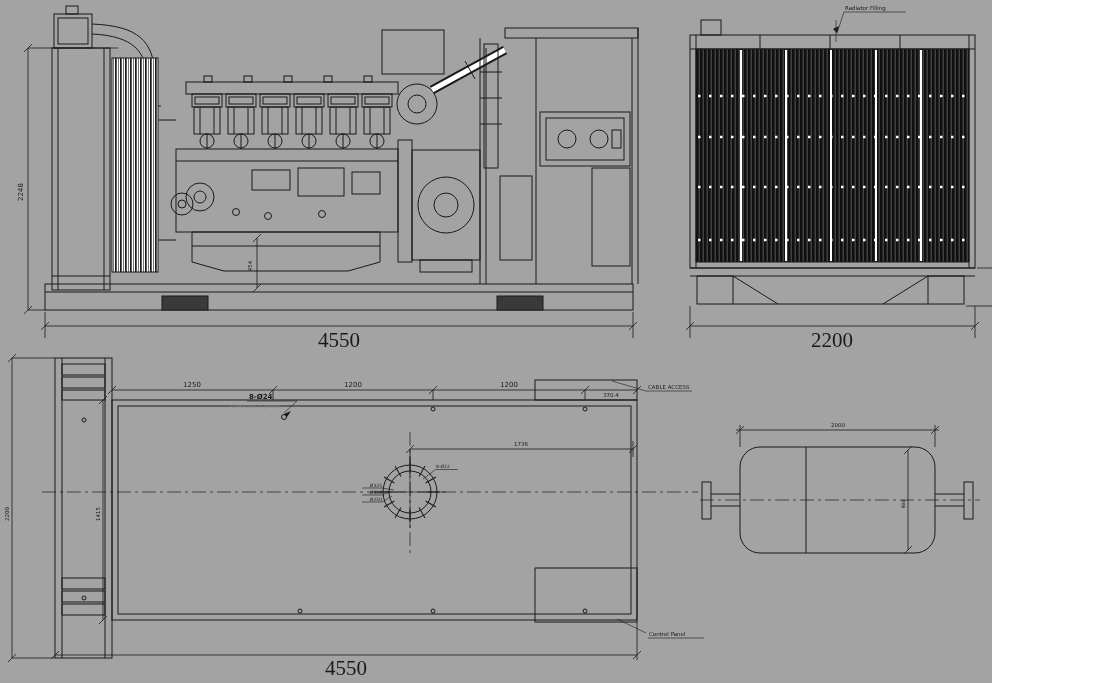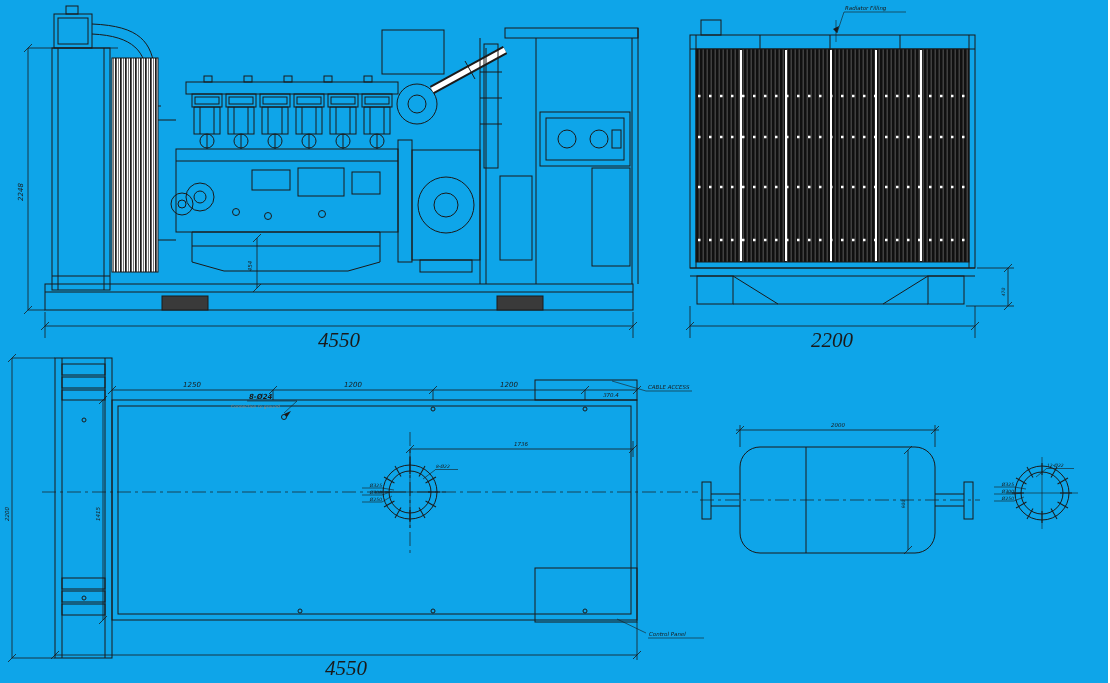--- a/index.html
+++ b/index.html
@@ -1,17 +1,17 @@
 <!DOCTYPE html>
 <html><head>
 <meta charset="utf-8">
 <style>
   html,body{margin:0;padding:0;background:#fff;}
-  .sheet{position:relative;width:1108px;height:683px;background:#0ea5e9;overflow:hidden;
-         font-family:"DejaVu Sans",sans-serif;font-style:italic;}
+  .sheet{position:relative;width:992px;height:683px;background:#a3a3a3;overflow:hidden;
+         font-family:"DejaVu Sans",sans-serif;}
   svg{display:block;}
   .ln{stroke:#1a1a1a;stroke-width:1;fill:none;}
   .thin{stroke:#1a1a1a;stroke-width:.6;fill:none;}
   .dim{stroke:#1a1a1a;stroke-width:.8;fill:none;}
   .cl{stroke:#1a1a1a;stroke-width:.7;fill:none;stroke-dasharray:14 4 3 4;}
   .wht{stroke:#fff;fill:none;}
   .dim-lg{font-family:"Liberation Serif",serif;font-size:21px;fill:#1a1a1a;text-anchor:middle;}
   .dim-sm{font-family:"DejaVu Sans",sans-serif;font-size:7px;fill:#1a1a1a;text-anchor:middle;}
   .dim-xs{font-family:"DejaVu Sans",sans-serif;font-size:5.5px;fill:#1a1a1a;text-anchor:middle;}
   .lbl{font-family:"DejaVu Sans",sans-serif;font-size:5.5px;fill:#1a1a1a;}

